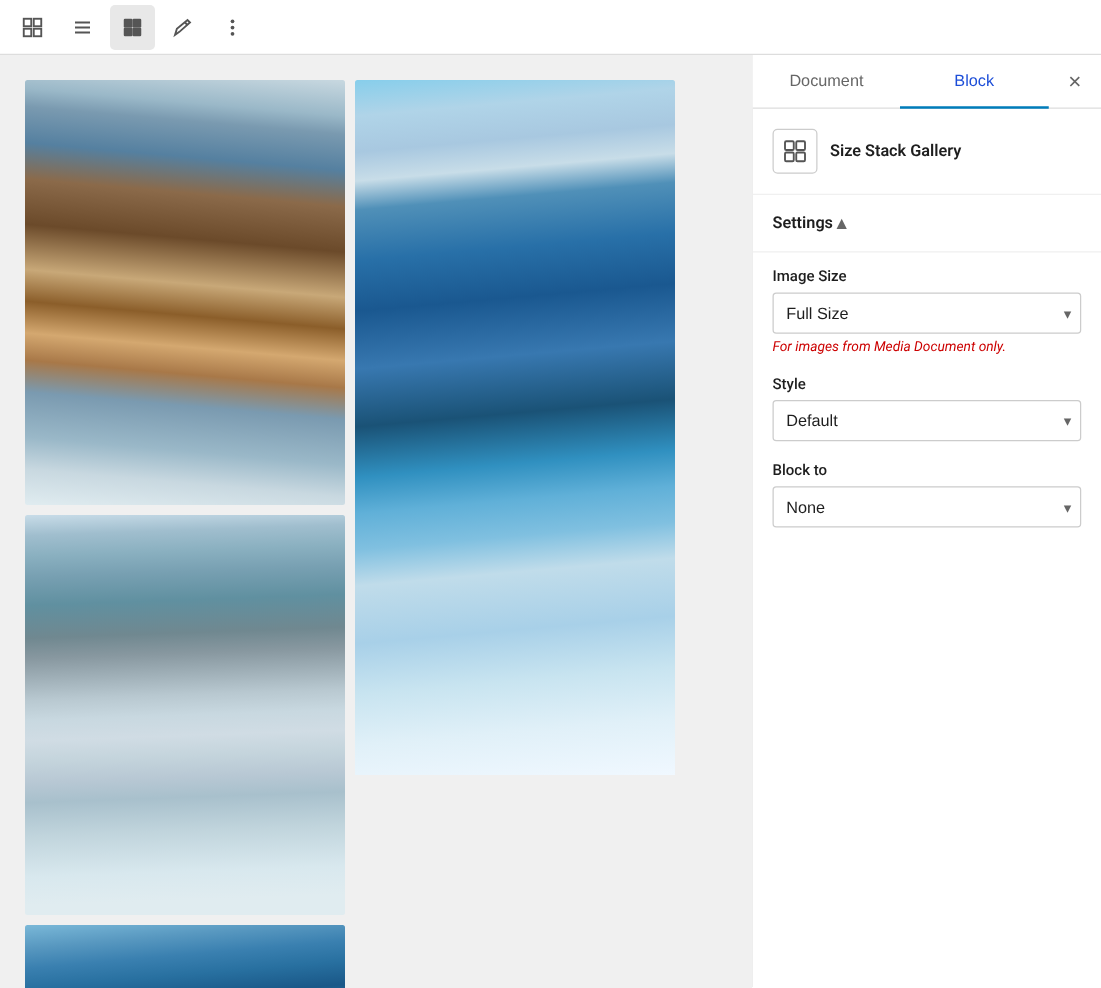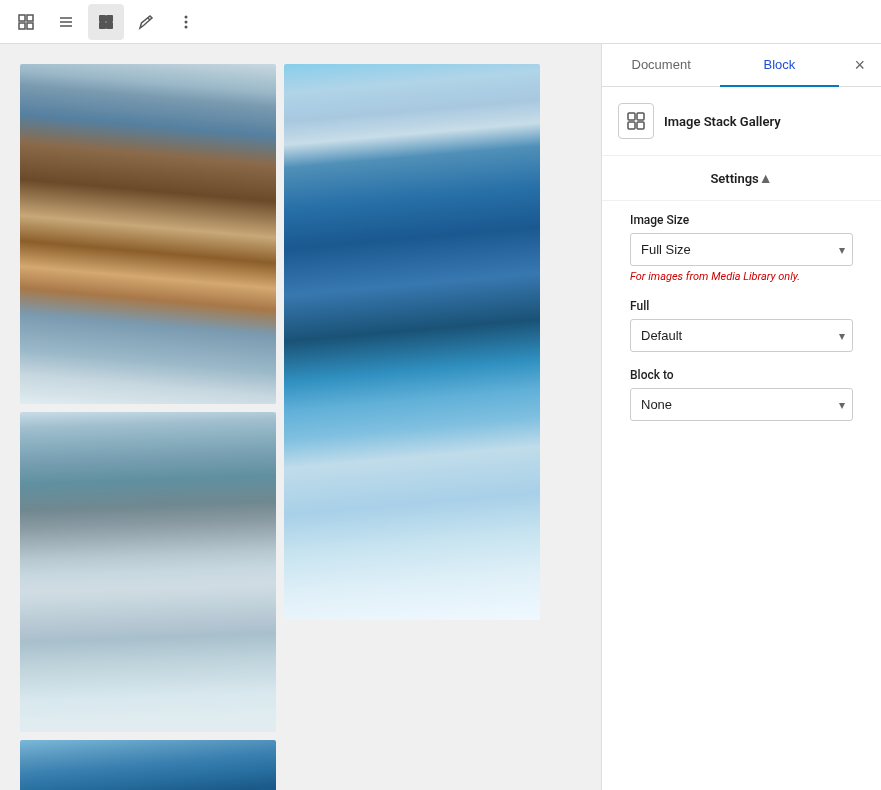--- a/index.html
+++ b/index.html
@@ -166,38 +166,38 @@
     .block-title {
       font-size: 13px;
       font-weight: 600;
       color: #1e1e1e;
     }
 
     
     .section-header {
       display: flex;
       align-items: center;
-      justify-content: center;
+      justify-content: flex-start;
       padding: 14px 16px;
       cursor: pointer;
       border-bottom: 1px solid #f0f0f0;
     }
     .section-header-label {
       font-size: 13px;
       font-weight: 600;
       color: #1e1e1e;
     }
     .section-chevron {
       color: #666;
       font-size: 14px;
     }
 
     
     .settings-content {
-      padding: 12px 28px;
+      padding: 12px 16px;
     }
 
     .field-group {
       margin-bottom: 16px;
     }
     .field-label {
       font-size: 12px;
       color: #1e1e1e;
       margin-bottom: 6px;
       display: block;
@@ -380,46 +380,46 @@
 
     <div class="block-header">
       <div class="block-icon">
         <svg width="20" height="20" viewBox="0 0 20 20" fill="none" stroke="#555" stroke-width="1.5">
           <rect x="2" y="2" width="7" height="7" rx="1"></rect>
           <rect x="11" y="2" width="7" height="7" rx="1"></rect>
           <rect x="2" y="11" width="7" height="7" rx="1"></rect>
           <rect x="11" y="11" width="7" height="7" rx="1"></rect>
         </svg>
       </div>
-      <span class="block-title">Image Stack Gallery</span>
+      <span class="block-title">Size Stack Gallery</span>
     </div>
 
     <div class="section-header">
       <span class="section-header-label">Settings</span>
       <span class="section-chevron">▲</span>
     </div>
 
     <div class="settings-content">
 
       <div class="field-group">
         <label class="field-label">Image Size</label>
         <div class="select-wrapper">
           <select class="select-control">
             <option>Full Size</option>
             <option>Large</option>
             <option>Medium</option>
             <option>Thumbnail</option>
           </select>
           <span class="select-arrow">▾</span>
         </div>
-        <div class="field-note">For images from Media Library only.</div>
+        <div class="field-note">For images from Media Document only.</div>
       </div>
 
       <div class="field-group">
-        <label class="field-label">Full</label>
+        <label class="field-label">Style</label>
         <div class="select-wrapper">
           <select class="select-control">
             <option>Default</option>
             <option>Rounded</option>
             <option>Square</option>
           </select>
           <span class="select-arrow">▾</span>
         </div>
       </div>
 

